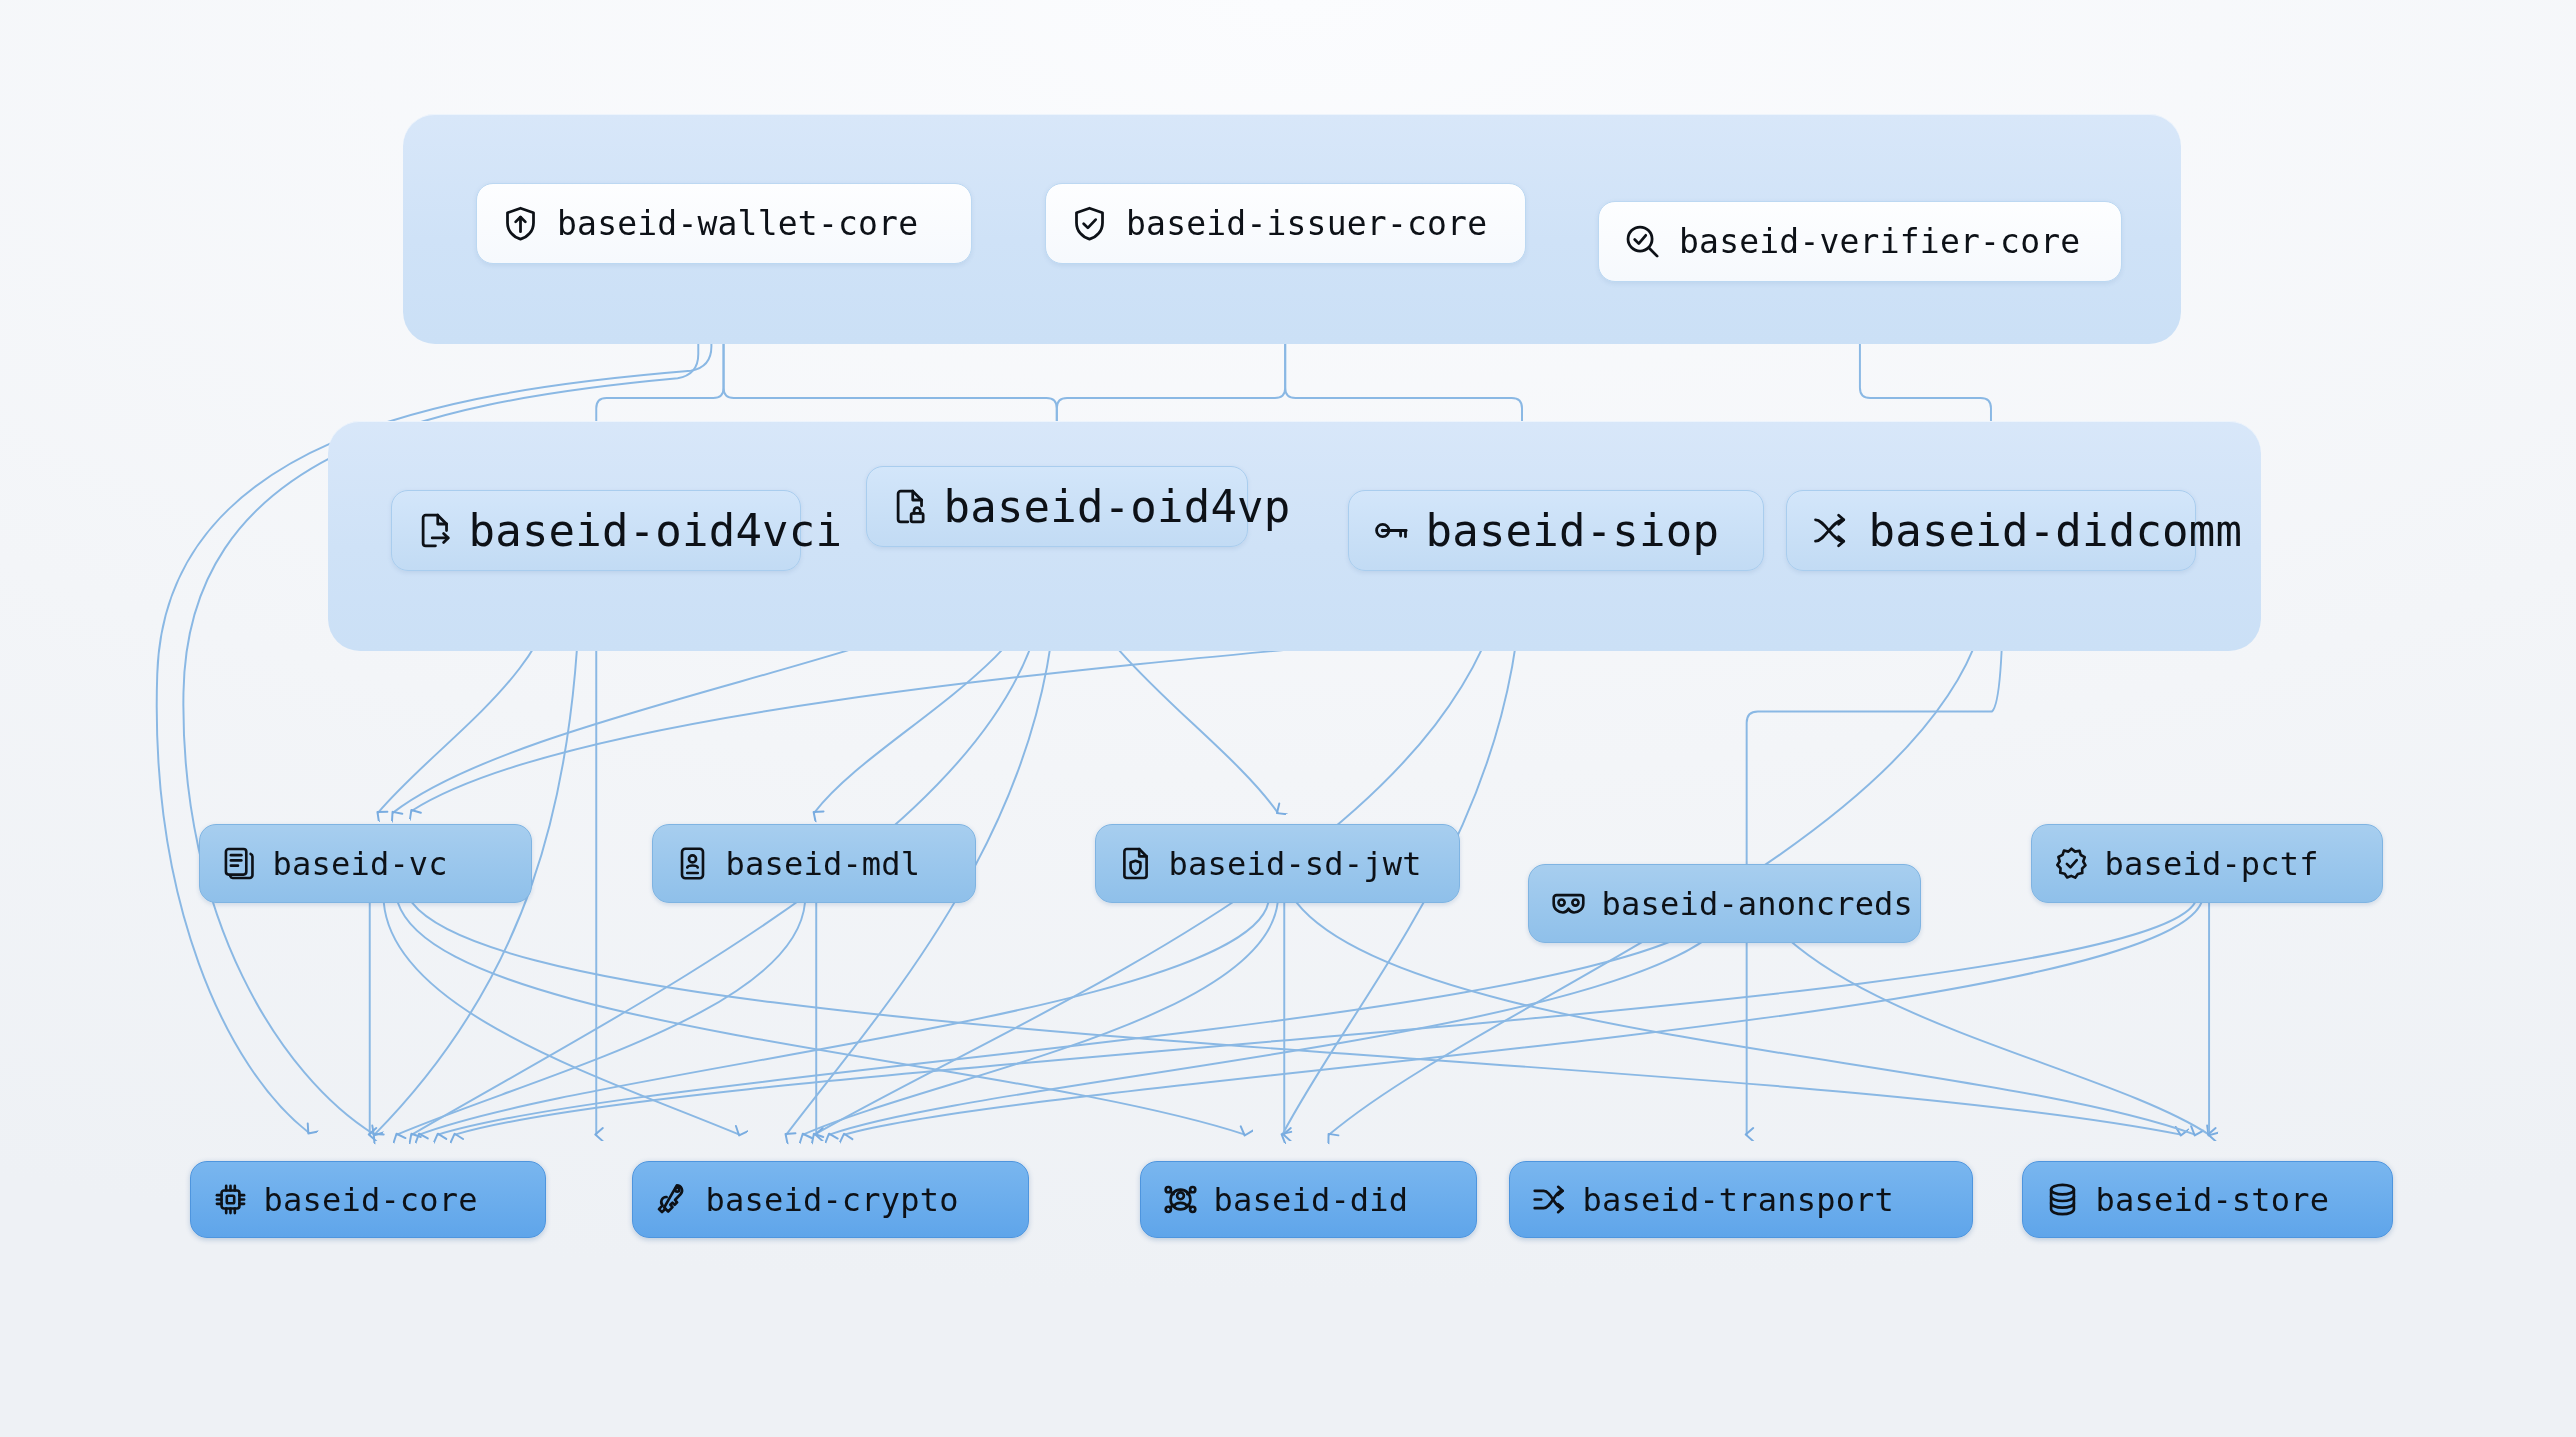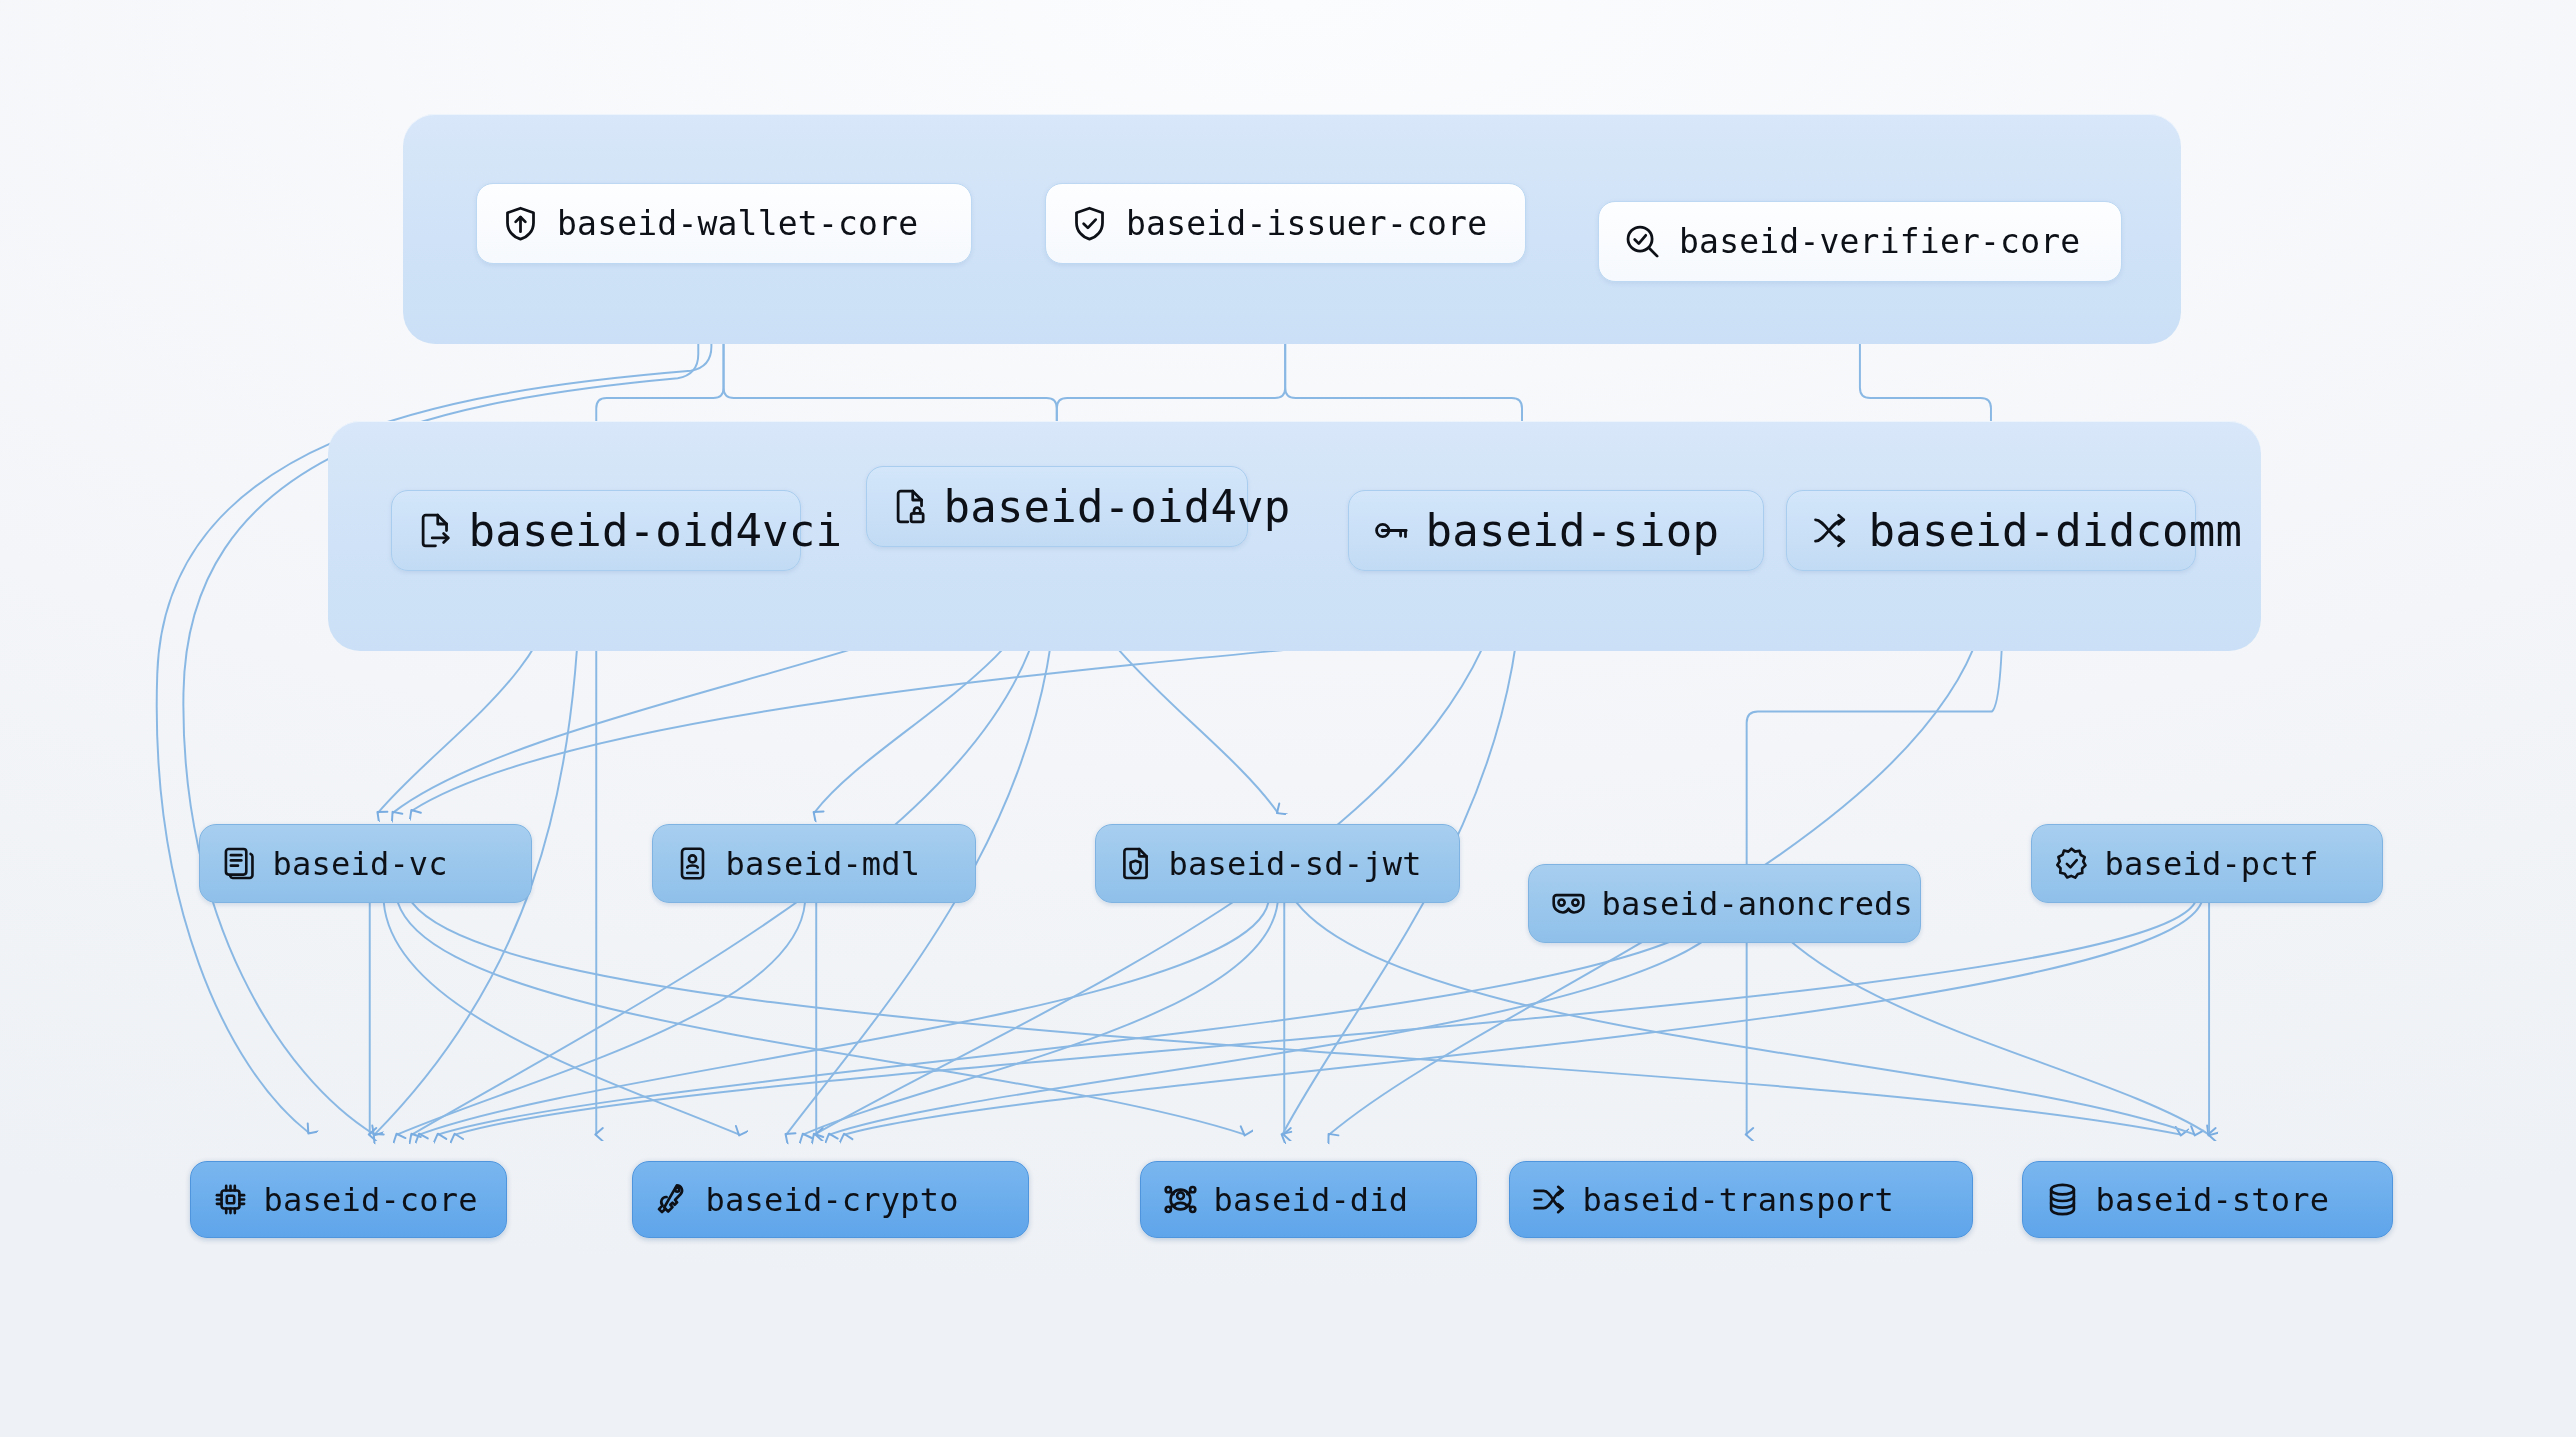--- a/index.html
+++ b/index.html
@@ -297,21 +297,21 @@
   <div class="node layer-fmt" style="left:2031px; top:824px; width:352px;">
     <span class="ico">
       <svg viewBox="0 0 24 24">
           <path d="M12 2.4 L14.3 4.3 L17.2 3.7 L18 6.5 L20.6 7.9 L19.6 10.7 L21.1 13.2 L18.9 15.2 L19 18.2 L16.1 18.8 L14.4 21.2 L11.8 20 L9.2 21.1 L7.6 18.7 L4.7 18 L4.9 15.1 L2.8 13 L4.4 10.6 L3.5 7.8 L6.2 6.4 L7.1 3.6 L10 4.3 Z"></path>
           <path d="M9 12.2 L11.3 14.5 L15.4 9.8"></path>
         </svg>
     </span>
     <span class="lbl">baseid-pctf</span>
   </div>
 
-  <div class="node layer-base" style="left:190px; top:1161px; width:317px;">
+  <div class="node layer-base" style="left:190px; top:1161px; width:356px;">
     <span class="ico">
       <svg viewBox="0 0 24 24">
           <rect x="6.2" y="6.2" width="11.6" height="11.6" rx="1.6"></rect>
           <rect x="9.6" y="9.6" width="4.8" height="4.8" rx="0.8"></rect>
           <path d="M9.2 6.2 V3.2"></path>
           <path d="M12 6.2 V3.2"></path>
           <path d="M14.8 6.2 V3.2"></path>
           <path d="M9.2 17.8 V20.8"></path>
           <path d="M12 17.8 V20.8"></path>
           <path d="M14.8 17.8 V20.8"></path>

